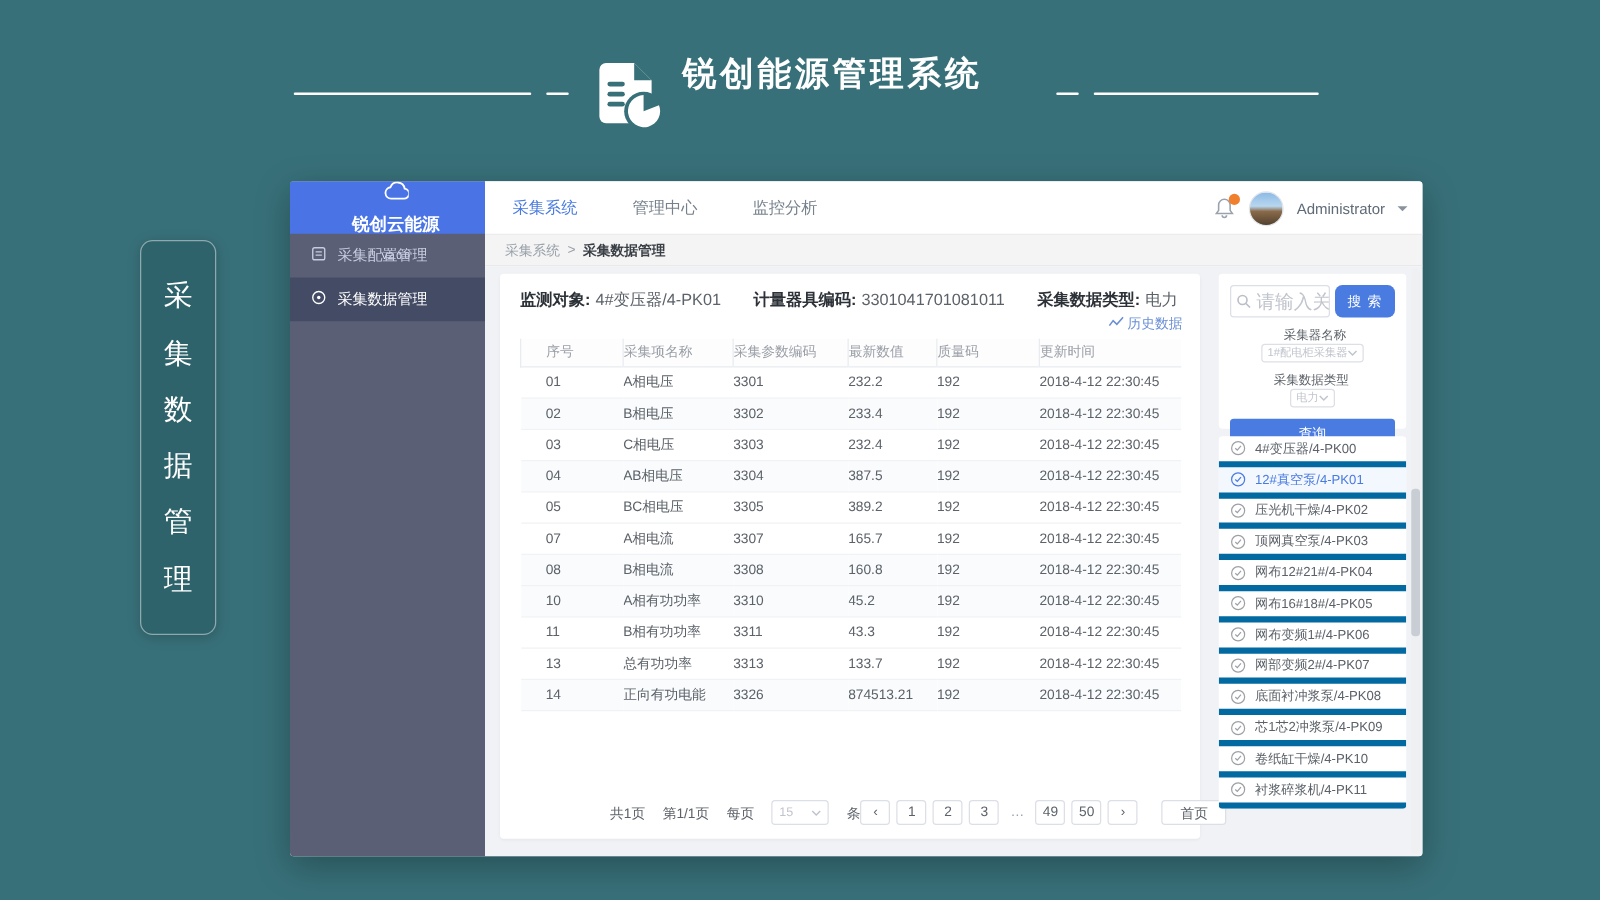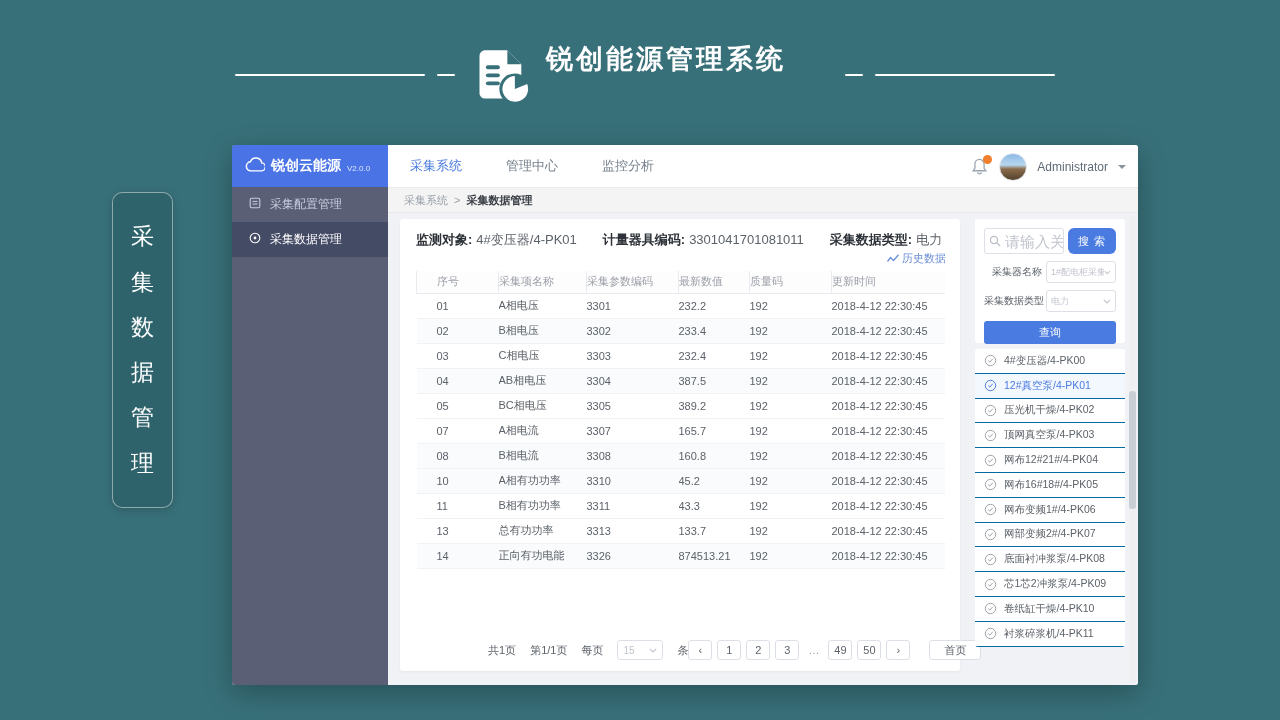--- a/index.html
+++ b/index.html
@@ -21,21 +21,21 @@
     border:1px solid rgba(255,255,255,.45); border-radius:10px; box-shadow:0 2px 10px rgba(0,0,0,.18);
     display:flex; flex-direction:column; align-items:center; justify-content:space-evenly; padding:10px 0; }
   .side-tab .ch { color:#fff; font-size:23px; line-height:1; }
 
   
   .window { position:absolute; left:232px; top:145px; width:906px; height:540px; background:#fff;
     border-radius:3px; box-shadow:0 8px 28px rgba(0,0,0,.28); overflow:hidden; }
 
   
   .sidebar { position:absolute; left:0; top:0; width:156px; height:540px; background:var(--sidebar-bg,#5a5f75); }
-  .sb-header { height:42px; background:var(--sidebar-header,#4a74e6); display:flex; align-items:center; padding-left:13px; gap:6px; }
+  .sb-header { height:42px; background:var(--sidebar-header,#4a74e6); display:flex; align-items:center; padding-left:13px; gap:6px;flex-direction:column; }
   .sb-logo-text { color:#fff; font-size:14px; font-weight:bold; white-space:nowrap; }
   .sb-version { color:#dfe6ff; font-size:8px; margin-top:5px; }
   .sb-item { height:35px; display:flex; align-items:center; gap:9px; padding-left:17px; color:#c7cce0; font-size:12px; cursor:pointer; }
   .sb-item.active { background:rgba(35,42,75,.38); color:#fff; }
   .sb-item svg { flex:none; }
 
   
   .topbar { position:absolute; left:156px; top:0; width:750px; height:43px; background:#fff; border-bottom:1px solid #ececec; display:flex; align-items:center; }
   .nav { display:flex; gap:44px; margin-left:22px; }
   .nav-item { font-size:13px; color:#76818c; cursor:pointer; white-space:nowrap; }
@@ -84,29 +84,29 @@
   .pg-first { margin-left:14px; width:52px; }
 
   
   .filter-card { position:absolute; left:587px; top:6px; width:150px; height:124px; background:#fff; border-radius:3px; padding:9px; }
   .search-row { display:flex; gap:4px; }
   .search-input { position:relative; flex:1; height:26px; border:1px solid #dcdfe6; border-radius:3px; background:#fff; }
   .search-input svg { position:absolute; left:4px; top:6px; }
   .search-input input { border:none; outline:none; width:100%; height:100%; padding-left:20px; font-size:15px; color:#606266; background:transparent; }
   .search-input input::placeholder { color:#c0c4cc; }
   .btn-search { width:48px; height:26px; background:var(--accent,#4a7be0); color:#fff; font-size:11px; border:none; border-radius:6px; letter-spacing:1px; cursor:pointer; }
-  .field-row { display:flex; align-items:center; margin-top:7px; }
+  .field-row { display:flex; align-items:center; margin-top:7px;flex-direction:column; }
   .field-label { width:62px; font-size:10px; color:#5c6269; text-align:right; padding-right:4px; white-space:nowrap; }
   .select-box { flex:1; height:22px; border:1px solid #dcdfe6; border-radius:3px; background:#fff; display:flex; align-items:center; justify-content:space-between; padding:0 4px; cursor:pointer; overflow:hidden; }
   .select-value { font-size:9px; color:#c0c4cc; white-space:nowrap; overflow:hidden; }
   .btn-query { width:100%; height:23px; margin-top:9px; background:var(--accent,#4a7be0); color:#fff; font-size:11px; border:none; border-radius:3px; cursor:pointer; }
 
   
   .device-card { position:absolute; left:587px; top:136px; width:150px; height:298px; background:#fff; border-radius:3px; overflow:hidden; }
-  .device-item { height:24.8px; display:flex; align-items:center; gap:7px; padding-left:9px; font-size:10.5px; color:#5c6269; border-bottom:1px solid #0369a1; cursor:pointer; white-space:nowrap; }
+  .device-item { height:24.8px; display:flex; align-items:center; gap:7px; padding-left:9px; font-size:10.5px; color:#5c6269; border-bottom:5px solid #0369a1; cursor:pointer; white-space:nowrap; }
   .device-item svg { flex:none; opacity:.6; }
   .device-item.selected { color:var(--accent,#4a7be0); background:#f3f7fe; }
   .device-item.selected svg { opacity:1; }
 
   
   .scrollbar { position:absolute; right:2px; top:2px; width:7px; height:468px; background:#eef0f2; border-radius:4px; }
   .scroll-thumb { position:absolute; left:0; top:176px; width:7px; height:118px; background:#c9ced4; border-radius:3px; cursor:grab; }
 </style>
 </head>
 <body>

